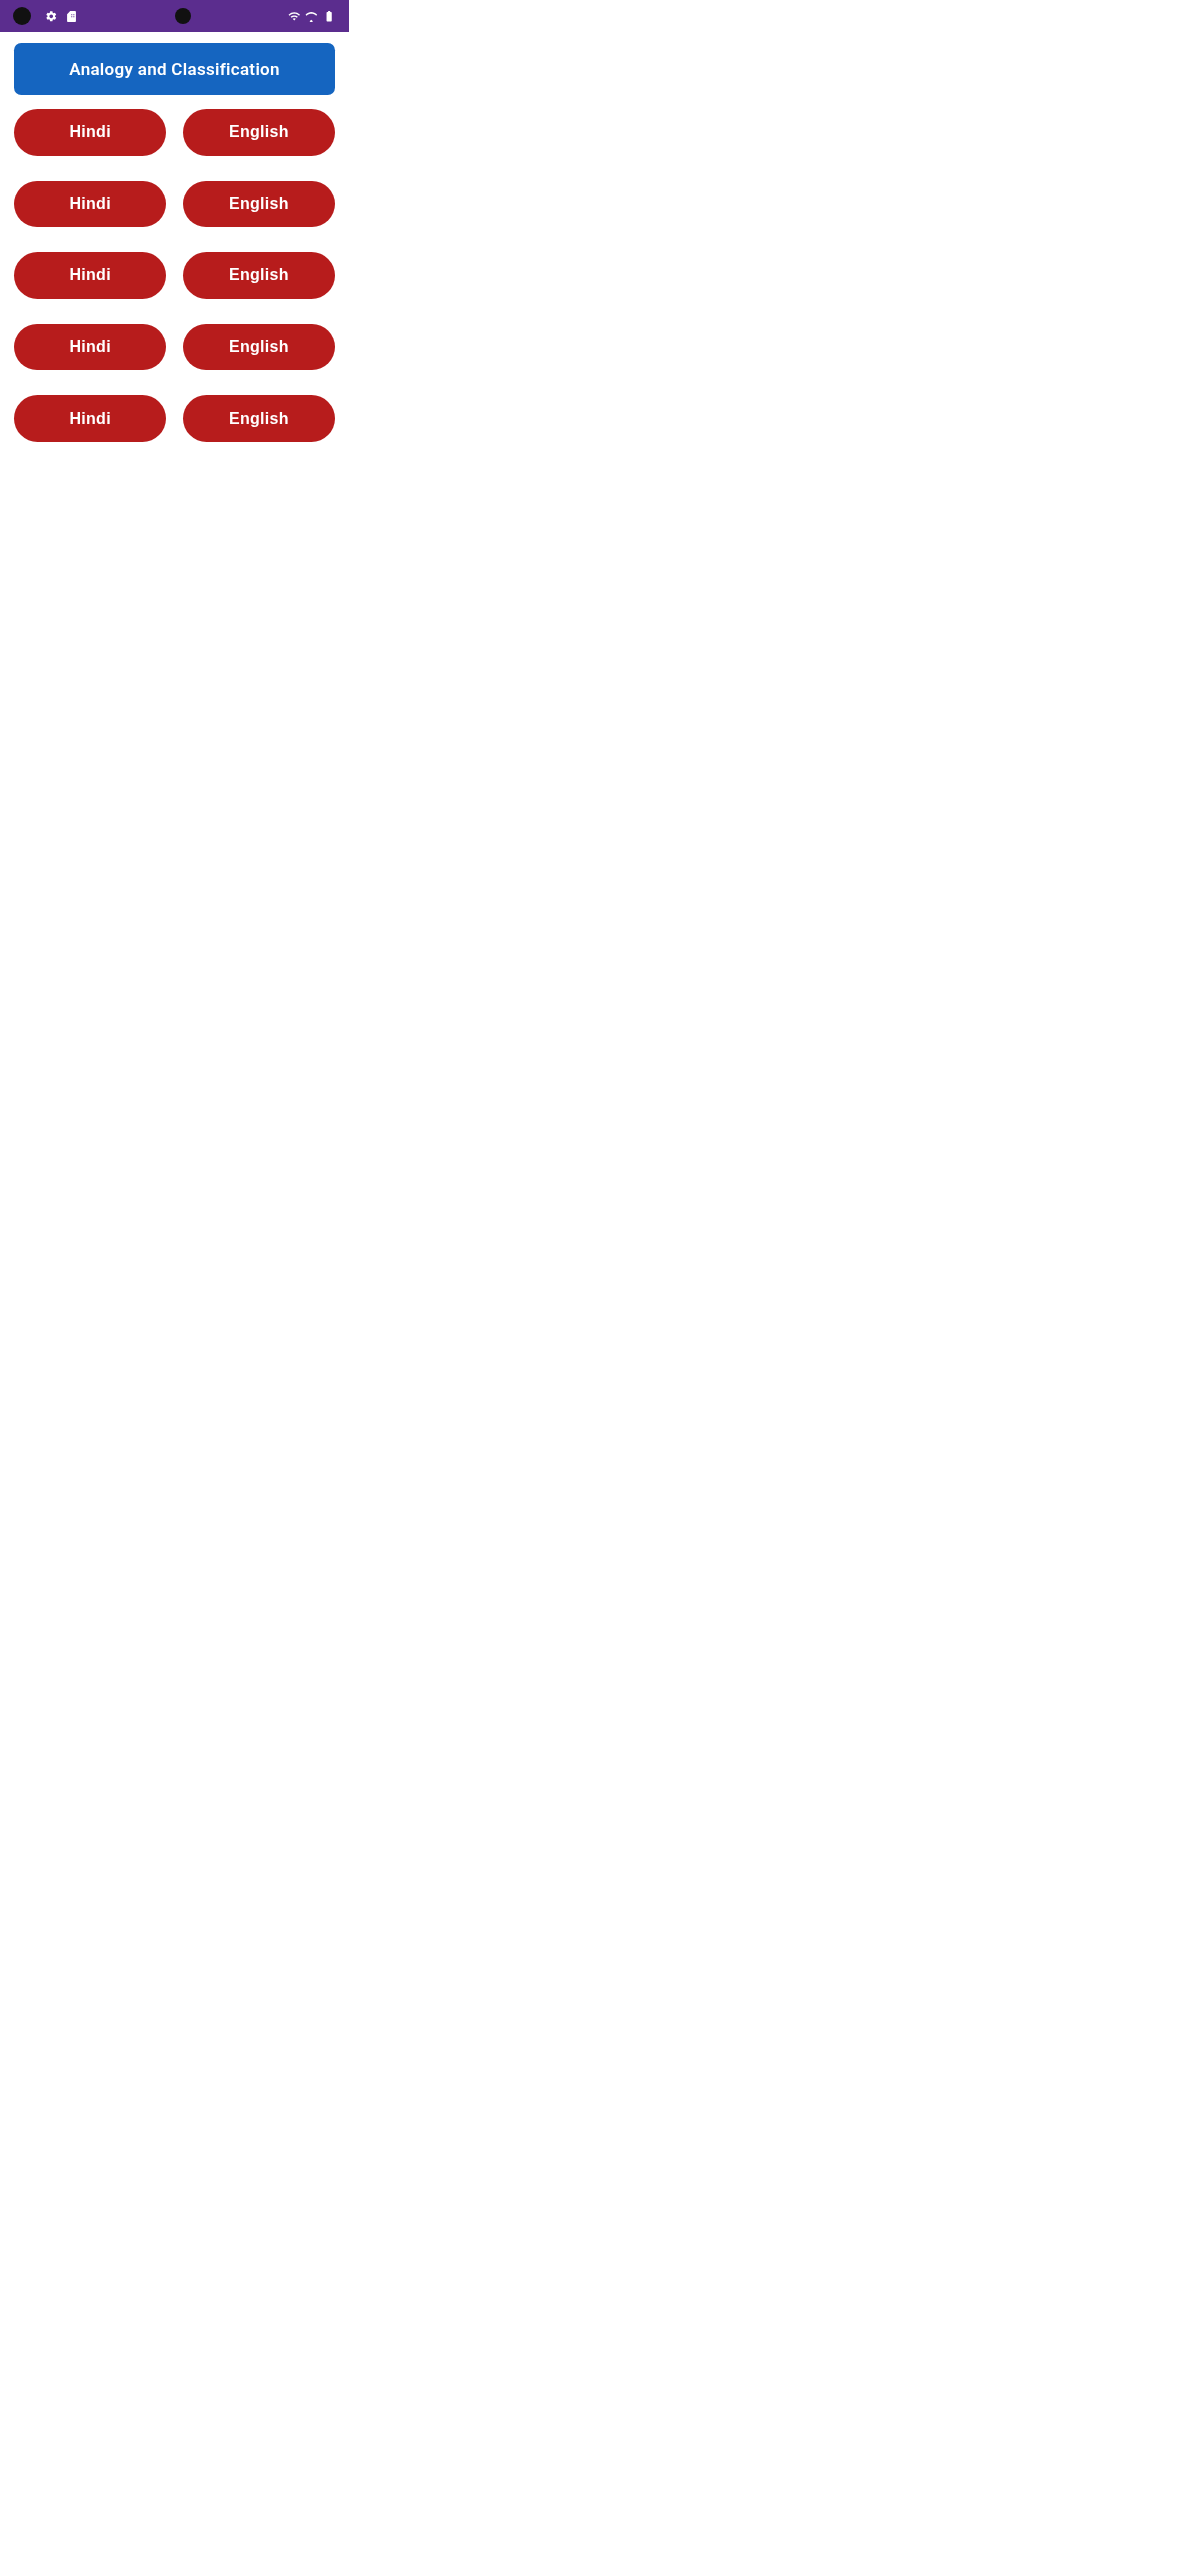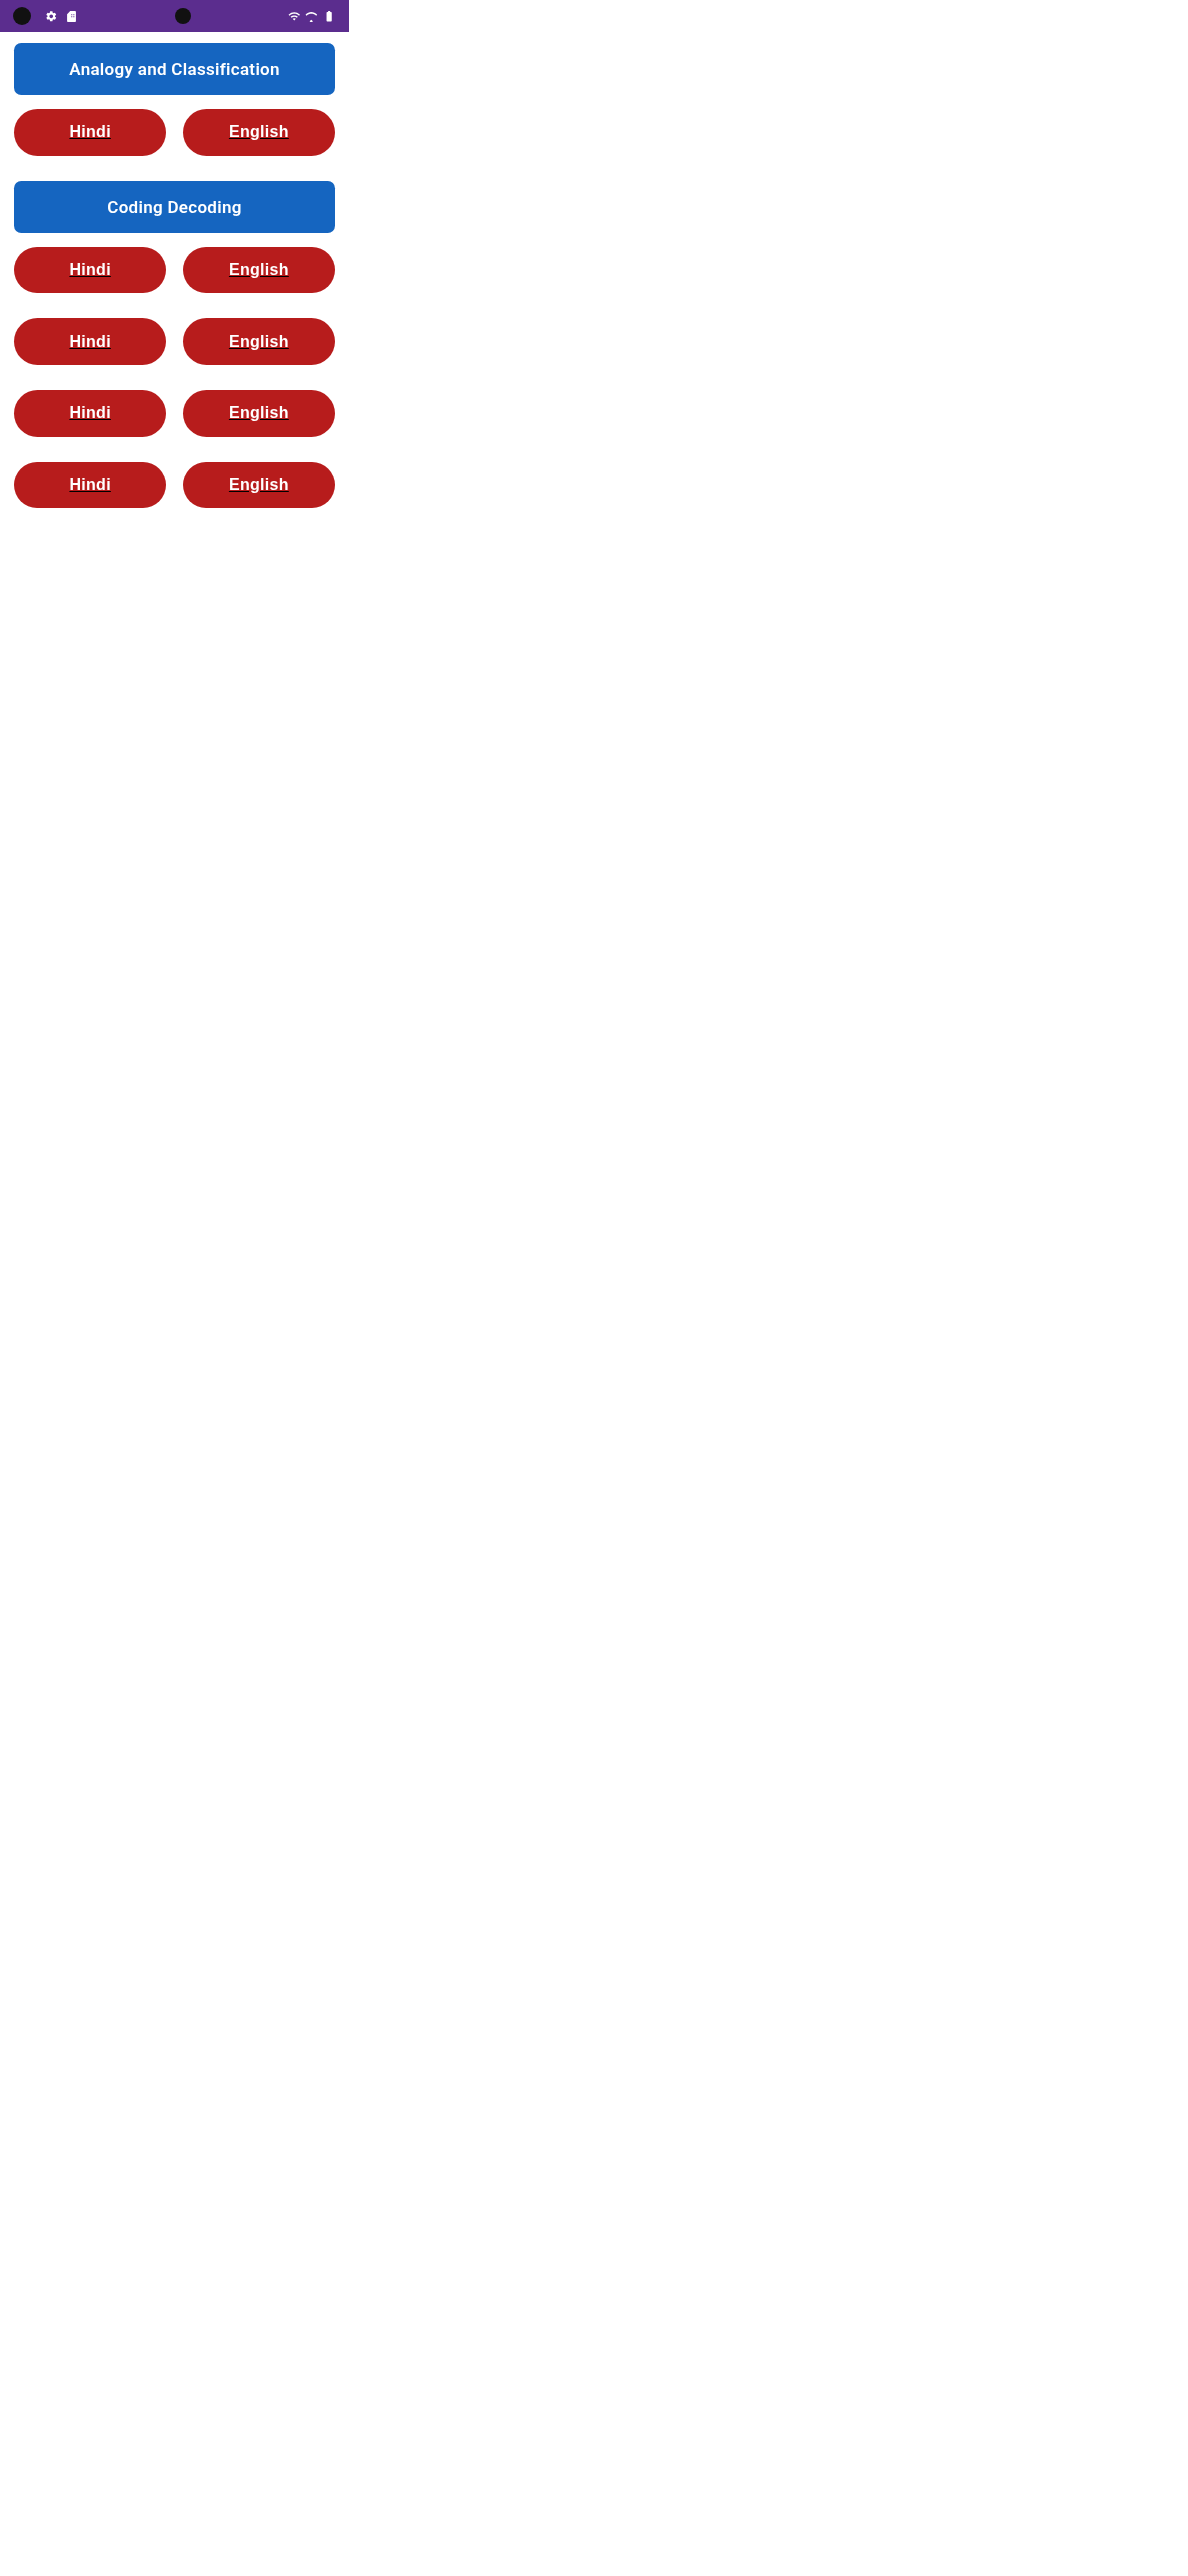--- a/index.html
+++ b/index.html
@@ -91,21 +91,20 @@
       color: #ffffff;
       font-size: 17px;
       font-weight: 600;
       letter-spacing: 0.3px;
     }
 
     .button-row {
       display: flex;
       gap: 17px;
       justify-content: flex-end;
-      text-decoration: underline;
     }
 
     .lang-btn {
       flex: 1;
       border: none;
       border-radius: 45px;
       padding: 14.3px 9px;
       font-size: 16px;
       font-weight: 700;
       color: #ffffff;
@@ -152,21 +151,20 @@
 
 <div class="content" id="topics-container">
 <div class="topic-section">
       <div class="topic-header"><span class="topic-header-text">Analogy and Classification</span></div>
       <div class="button-row">
         <button class="lang-btn">Hindi</button>
         <button class="lang-btn">English</button>
       </div>
     </div>
     <div class="topic-section">
-      <div class="topic-header"><span class="topic-header-text">Coding Decoding</span></div>
       <div class="button-row">
         <button class="lang-btn">Hindi</button>
         <button class="lang-btn">English</button>
       </div>
     </div>
     <div class="topic-section">
       <div class="button-row">
         <button class="lang-btn">Hindi</button>
         <button class="lang-btn">English</button>
       </div>

